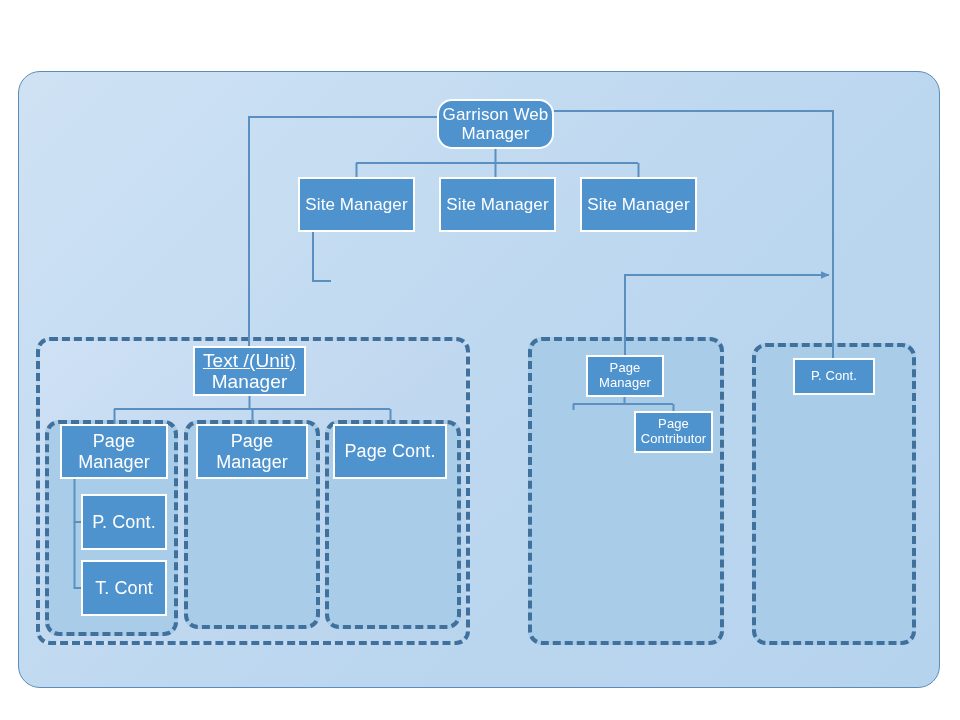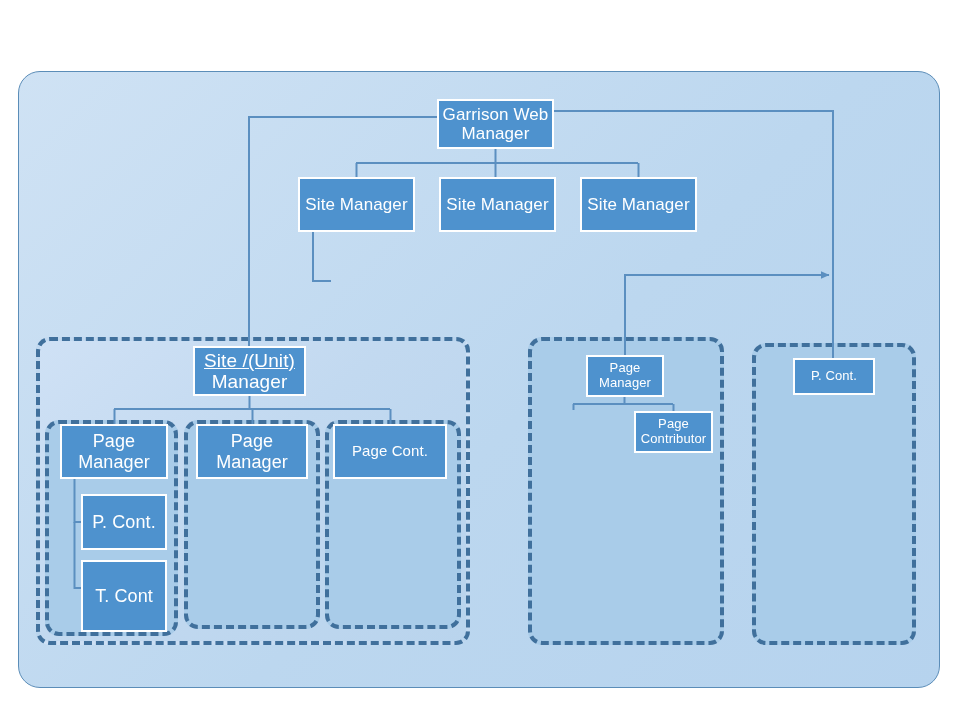--- a/index.html
+++ b/index.html
@@ -69,32 +69,32 @@
     justify-content: center;
     text-align: center;
     line-height: 1.12;
     font-weight: 400;
     letter-spacing: .1px;
     white-space: nowrap;
   }
   .node span { display: block; }
 
   
-  .n-garrison      { left: 437px; top: 99px;  width: 117px; height: 50px;  font-size: 17px; }
+  .n-garrison      { left: 437px; top: 99px;  width: 117px; height: 50px;  font-size: 17px; border-radius: 15px; }
   .n-site1         { left: 298px; top: 177px; width: 117px; height: 55px;  font-size: 17px; }
   .n-site2         { left: 439px; top: 177px; width: 117px; height: 55px;  font-size: 17px; }
   .n-site3         { left: 580px; top: 177px; width: 117px; height: 55px;  font-size: 17px; }
   .n-tcont-top     { left: 331px; top: 254px; width: 115px; height: 54px;  font-size: 17px; }
 
   .n-unitmgr       { left: 193px; top: 346px; width: 113px; height: 50px;  font-size: 19px; }
   .n-pm-a          { left: 60px;  top: 424px; width: 108px; height: 55px;  font-size: 18px; }
   .n-pm-b          { left: 196px; top: 424px; width: 112px; height: 55px;  font-size: 18px; }
-  .n-pagecont      { left: 333px; top: 424px; width: 114px; height: 55px;  font-size: 15px; }
+  .n-pagecont      { left: 333px; top: 424px; width: 114px; height: 55px;  font-size: 18px; }
   .n-pcont-a       { left: 81px;  top: 494px; width: 86px;  height: 56px;  font-size: 18px; }
-  .n-tcont-a       { left: 81px;  top: 560px; width: 86px;  height: 72px;  font-size: 18px; }
+  .n-tcont-a       { left: 81px;  top: 560px; width: 86px;  height: 56px;  font-size: 18px; }
 
   .n-pm-mid        { left: 586px; top: 355px; width: 78px;  height: 42px;  font-size: 13px; }
   .n-textcont      { left: 533px; top: 410px; width: 82px;  height: 38px;  font-size: 13px; }
   .n-pagecontrib   { left: 634px; top: 411px; width: 79px;  height: 42px;  font-size: 13px; }
 
   .n-pcont-right   { left: 793px; top: 358px; width: 82px;  height: 37px;  font-size: 13px; }
 
   .underline { text-decoration: underline; }
 </style>
 </head>
@@ -162,21 +162,21 @@
   <div class="node n-site2">
     <span>Site Manager</span>
   </div>
   <div class="node n-site3">
     <span>Site Manager</span>
   </div>
 
 
   <div class="node n-unitmgr">
     <div>
-      <span class="underline">Site /(Unit)</span>
+      <span class="underline">Text /(Unit)</span>
       <span>Manager</span>
     </div>
   </div>
 
   <div class="node n-pm-a">
     <div>
       <span>Page</span>
       <span>Manager</span>
     </div>
   </div>

